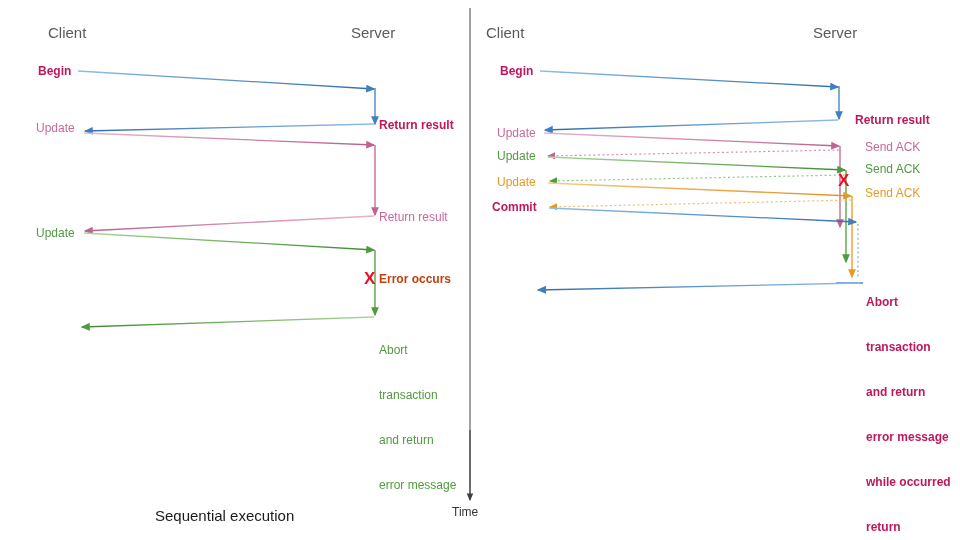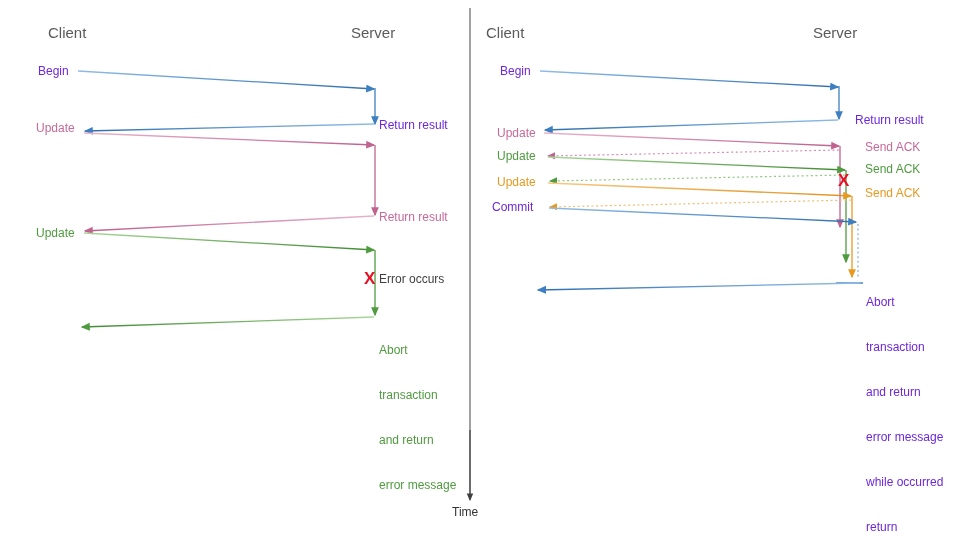--- a/index.html
+++ b/index.html
@@ -7,25 +7,25 @@
     width:960px;height:540px;background:#ffffff;overflow:hidden;
     font-family:"Liberation Sans", sans-serif;
     -webkit-font-smoothing:antialiased;
   }
   #stage{position:relative;width:960px;height:540px;}
   svg.layer{position:absolute;left:0;top:0;width:960px;height:540px;}
   .lbl{position:absolute;white-space:pre;line-height:1.18;}
   .hdr{font-size:15px;color:#595959;}
   .cap{font-size:15px;color:#1a1a1a;}
   .msg{font-size:12px;}
-  .msg.blue{color:#6d28d9;}
+  .msg.blue{color:#be185d;font-weight:bold;}
   .msg.pink{color:#c76a9a;}
   .msg.green{color:#4f9b3f;}
   .msg.orange{color:#e8991f;}
-  .msg.red{color:#404040;font-size:12px;}
+  .msg.red{color:#c2410c;font-size:12px;font-weight:bold;}
   .xmark{position:absolute;color:#e81123;font-weight:bold;font-size:17px;
          font-family:"Liberation Sans", sans-serif;line-height:1;}
   .timelbl{font-size:12px;color:#333333;}
   .multi{font-size:12px;line-height:1.25;}
 </style>
 </head>
 <body>
 
 <div id="stage">
 
@@ -146,20 +146,21 @@
   <div class="xmark" style="left:364px;top:270px;">X</div>
   <div class="lbl msg red" style="left:379px;top:272px;">Error occurs</div>
 
   <div class="lbl msg green multi" style="left:379px;top:313px;">
     <div>Abort</div>
     <div>transaction</div>
     <div>and return</div>
     <div>error message</div>
   </div>
 
+  <div class="lbl cap" style="left:155px;top:507px;">Sequential execution</div>
 
   <div class="lbl hdr" style="left:486px;top:24px;">Client</div>
   <div class="lbl hdr" style="left:813px;top:24px;">Server</div>
 
   <div class="lbl msg blue" style="left:500px;top:64px;">Begin</div>
   <div class="lbl msg blue" style="left:855px;top:113px;">Return result</div>
 
   <div class="lbl msg pink" style="left:497px;top:126px;">Update</div>
   <div class="lbl msg pink" style="left:865px;top:140px;">Send ACK</div>
 

